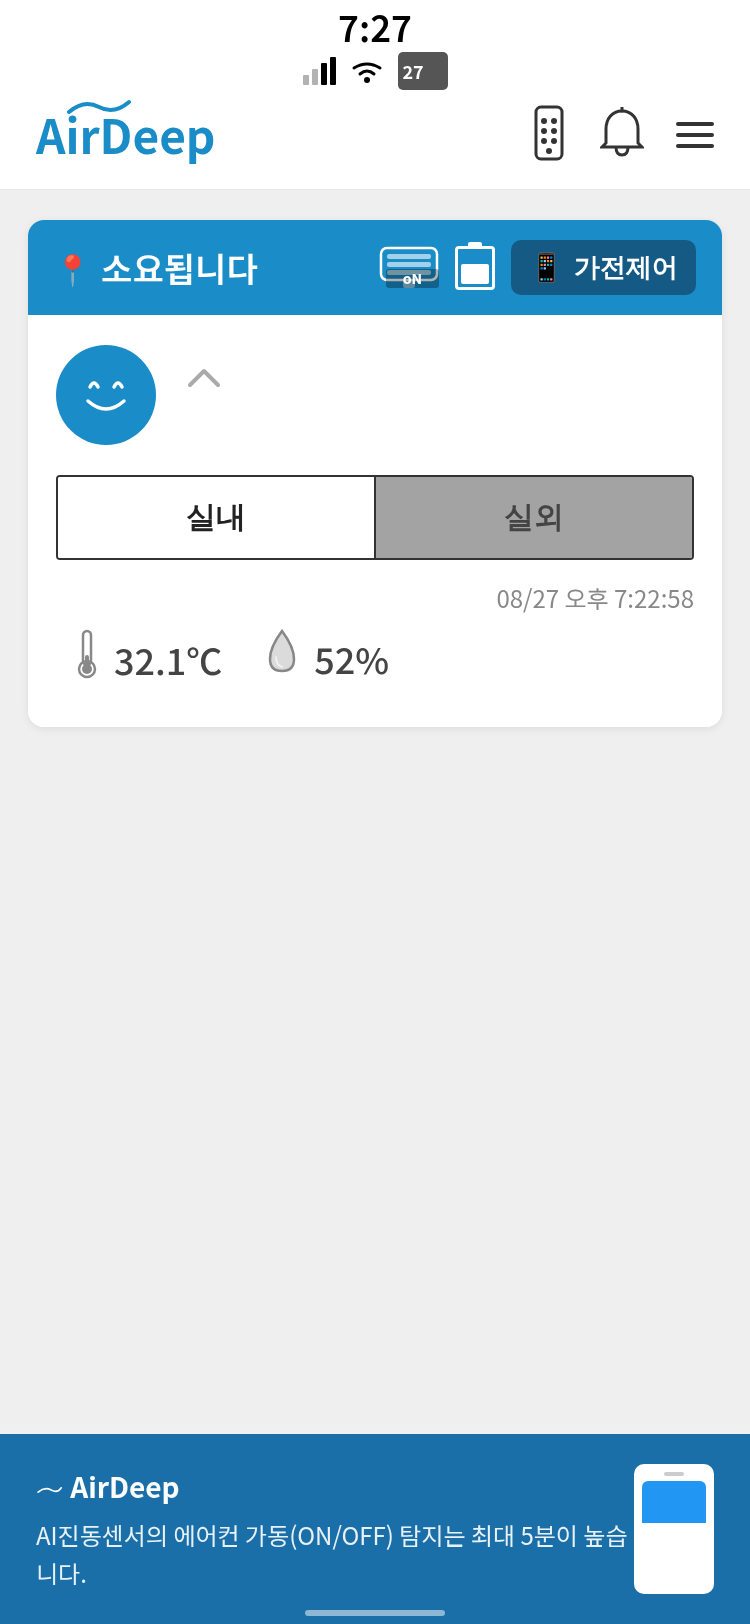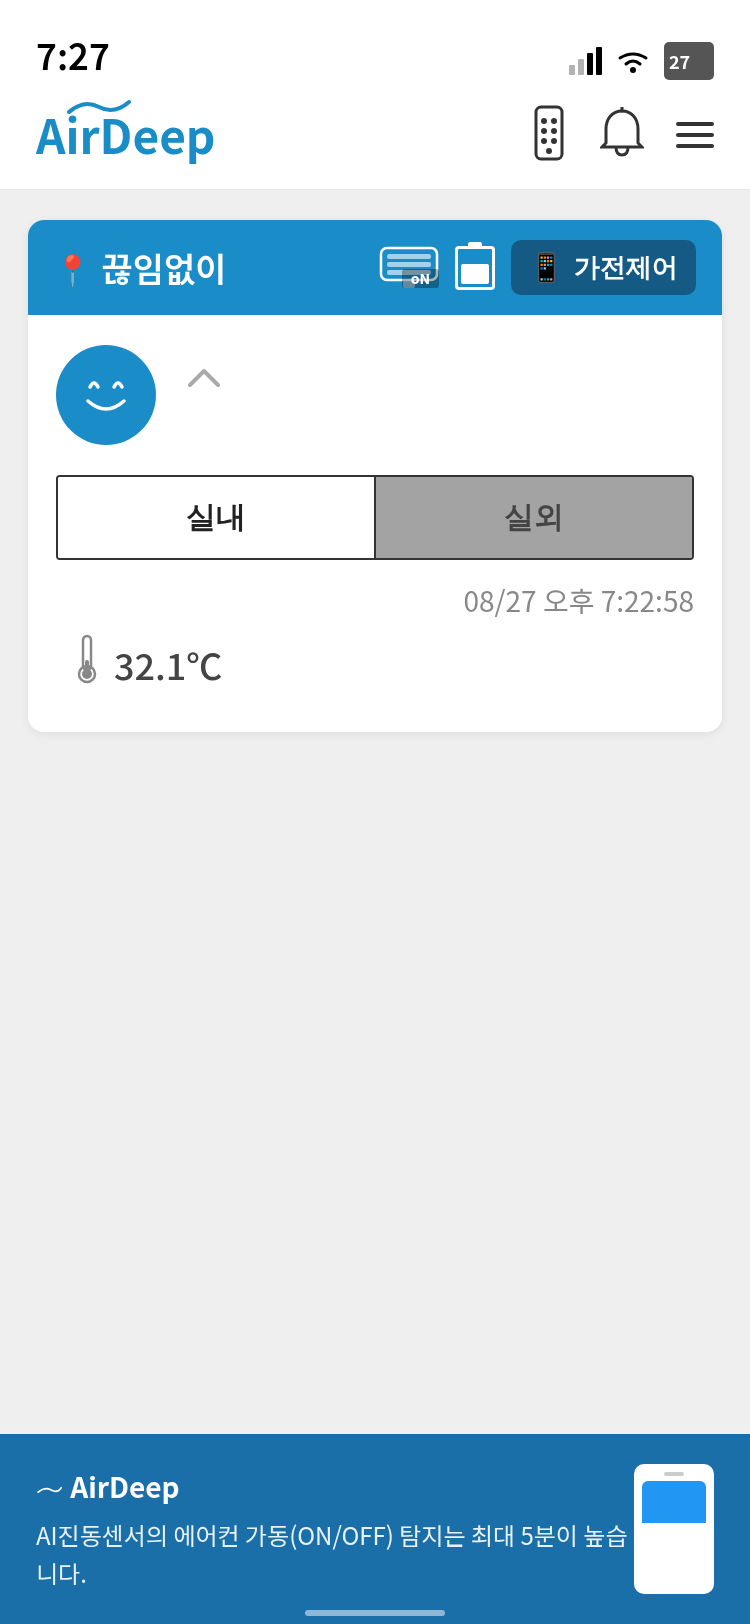--- a/index.html
+++ b/index.html
@@ -12,23 +12,24 @@
       font-family: -apple-system, 'Apple SD Gothic Neo', 'Noto Sans KR', sans-serif;
       position: relative;
       overflow-x: hidden;
     }
 
     
     .status-bar {
       background: #fff;
       height: 80px;
       display: flex;
-      align-items: flex-end;
+      align-items: center;
       justify-content: space-between;
       padding: 0 36px;
+      flex-direction: column;
     }
     .status-time {
       font-size: 36px;
       font-weight: 600;
       color: #000;
     }
     .status-icons {
       display: flex;
       align-items: center;
       gap: 14px;
@@ -286,21 +287,21 @@
       background: #a3a3a3;
       color: #444;
     }
     .tab-divider {
       width: 2px;
       background: #333;
     }
 
     
     .sensor-timestamp {
-      font-size: 28px;
+      font-size: 24px;
       color: #888;
       text-align: right;
       margin-bottom: 12px;
     }
     .sensor-readings {
       display: flex;
       align-items: flex-start;
       gap: 40px;
       padding: 0 16px;
     }
@@ -454,33 +455,33 @@
   </div>
 </div>
 
 <div class="main-content">
 
   <div class="device-card">
 
     <div class="card-header">
       <div class="card-location">
         <span class="location-pin">📍</span>
-        <span>끊임없이</span>
+        <span>소요됩니다</span>
       </div>
       <div class="card-header-actions">
 
         <div class="ac-icon-wrap">
           <svg width="60" height="44" viewBox="0 0 60 44">
             <rect x="2" y="2" width="56" height="32" rx="6" ry="6" fill="none" stroke="#fff" stroke-width="2.5"></rect>
             <rect x="8" y="8" width="44" height="5" rx="2" fill="#fff" opacity="0.6"></rect>
             <rect x="8" y="16" width="44" height="5" rx="2" fill="#fff" opacity="0.6"></rect>
             <rect x="8" y="24" width="44" height="5" rx="2" fill="#fff" opacity="0.6"></rect>
             <rect x="24" y="34" width="12" height="8" rx="2" fill="#fff" opacity="0.5"></rect>
           </svg>
-          <span style="position:absolute; bottom:2px; right:0; font-size:14px; font-weight:800; color:#fff; background:rgba(0,0,0,0.3); border-radius:3px; padding:0 9px; line-height:1.3;">oN</span>
+          <span style="position:absolute; bottom:2px; right:0; font-size:14px; font-weight:800; color:#fff; background:rgba(0,0,0,0.3); border-radius:3px; padding:0 17px; line-height:1.3;">oN</span>
         </div>
 
         <div class="battery-status-icon">
           <div class="battery-fill" style="height: 60%;"></div>
         </div>
 
         <button class="appliance-btn">
           <span style="font-size:28px;">📱</span>
           <span>가전제어</span>
         </button>
@@ -519,20 +520,31 @@
           <span class="sensor-icon">
             <svg width="30" height="52" viewBox="0 0 30 52" fill="none">
               <rect x="11" y="4" width="8" height="34" rx="4" stroke="#888" stroke-width="2.5" fill="none"></rect>
               <circle cx="15" cy="42" r="8" stroke="#888" stroke-width="2.5" fill="none"></circle>
               <rect x="13" y="28" width="4" height="16" fill="#888" rx="2"></rect>
               <circle cx="15" cy="42" r="5" fill="#888"></circle>
             </svg>
           </span>
           <span class="sensor-value">32.1℃</span>
         </div>
+        <div class="sensor-item">
+          <span class="sensor-icon">
+            <svg width="40" height="50" viewBox="0 0 40 50" fill="none">
+              <path d="M20 4 Q8 20 8 32 Q8 44 20 44 Q32 44 32 32 Q32 20 20 4Z" stroke="#888" stroke-width="2.5" fill="none"></path>
+              <path d="M20 4 Q8 20 8 32 Q8 44 20 44 Q32 44 32 32 Q32 20 20 4Z" fill="#888" opacity="0.3"></path>
+
+              <path d="M14 30 Q14 38 20 40" stroke="#fff" stroke-width="2" stroke-linecap="round" opacity="0.6"></path>
+            </svg>
+          </span>
+          <span class="sensor-value">52%</span>
+        </div>
       </div>
 
     </div>
   </div>
 
 </div>
 
 <div class="footer-banner">
   <div class="footer-text-wrap">
     <div class="footer-logo">

